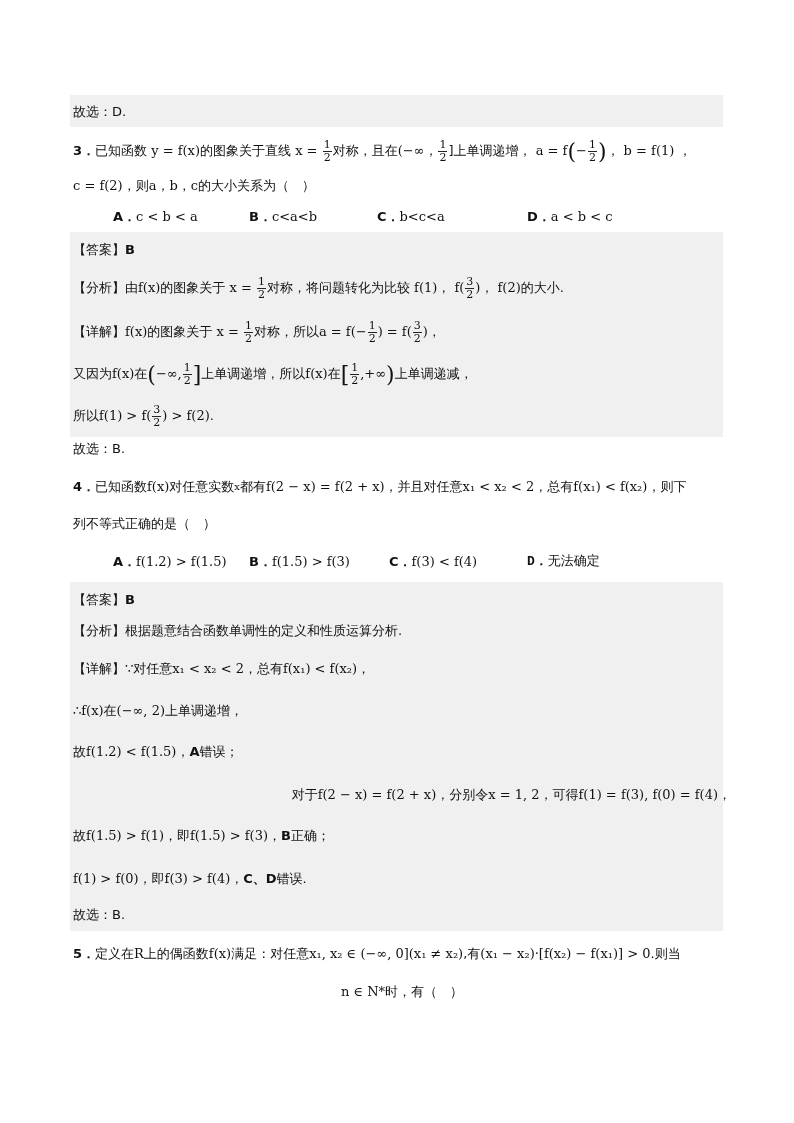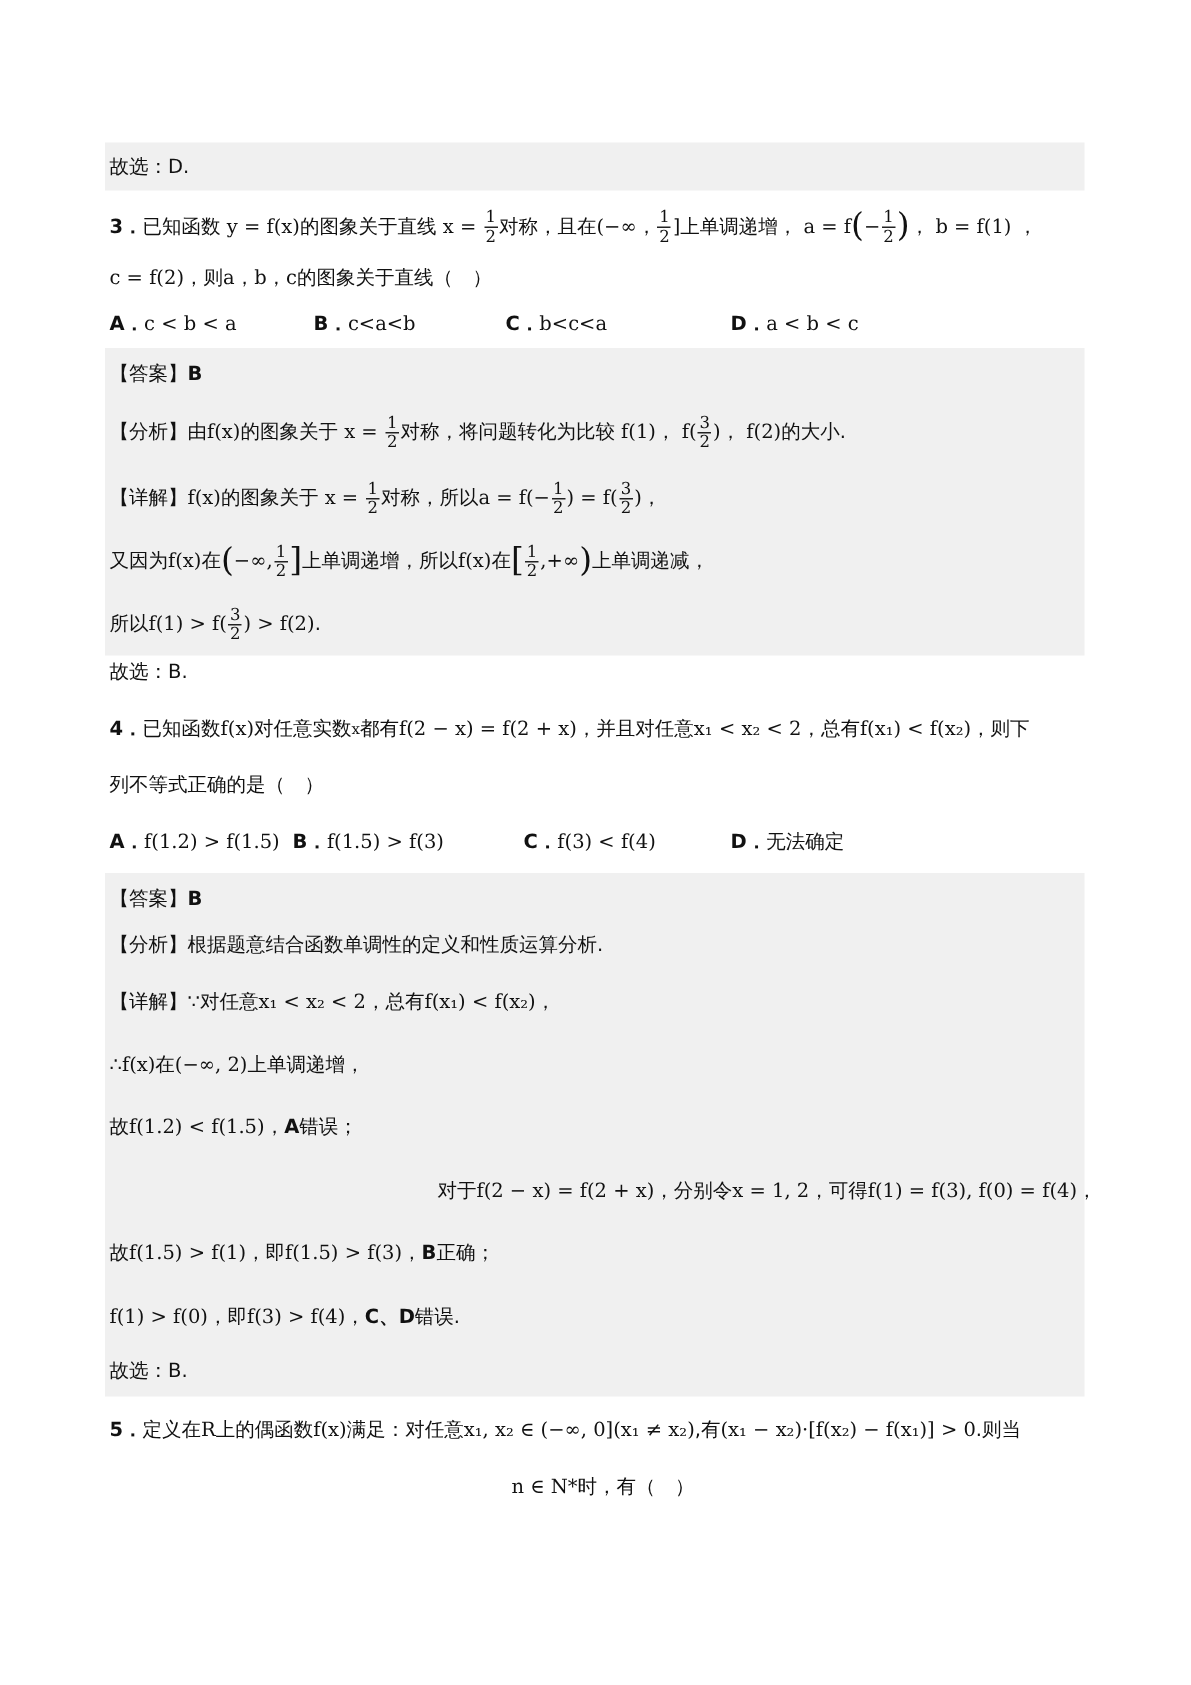--- a/index.html
+++ b/index.html
@@ -22,39 +22,39 @@
   .n { font-family: "DejaVu Serif", "Liberation Serif", serif; }
   .b { font-weight: bold; }
   .frac {
     display: inline-block; vertical-align: middle; text-align: center;
     font-family: "DejaVu Serif", "Liberation Serif", serif;
     font-size: 11px; line-height: 12px; margin: 0 1px;
   }
   .frac > span { display: block; }
   .frac > span.num { border-bottom: 1px solid #222; padding: 0 1px; }
   .big { font-size: 22px; font-family: "DejaVu Serif", "Liberation Serif", serif; vertical-align: middle; line-height: 18px; font-weight: lighter; }
-  .opt { display: inline-block; }
+  .opt { display: inline-block; margin-left: 40px; }
 </style>
 </head>
 <body>
 
 <div class="shade" style="top:95px;height:32px;"></div>
 <div class="line" style="top:103px;">
   <span>故选：D.</span>
 </div>
 
 <div class="line" style="top:139px;">
   <span class="b">3．</span><span>已知函数</span>
   <span class="m">y = f(x)</span><span>的图象关于直线</span>
   <span class="m">x =</span>
   <span class="frac"><span class="num">1</span><span>2</span></span><span>对称，且在</span><span class="n">(−∞，</span><span class="frac"><span class="num">1</span><span>2</span></span><span>]上单调递增，</span>
   <span class="m">a = f</span><span class="big">(</span><span class="n">−</span><span class="frac"><span class="num">1</span><span>2</span></span><span class="big">)</span><span class="m">，  b = f(1) ，</span>
 </div>
 <div class="line" style="top:177px;">
-  <span class="m">c = f(2)</span><span>，则</span><span class="m">a，b，c</span><span>的图象关于直线（　）</span>
+  <span class="m">c = f(2)</span><span>，则</span><span class="m">a，b，c</span><span>的大小关系为（　）</span>
 </div>
 <div class="line" style="top:208px;">
   <span class="opt" style="position:absolute;left:0;"><span class="b">A．</span><span class="m">c &lt; b &lt; a</span></span>
   <span class="opt" style="position:absolute;left:136px;"><span class="b">B．</span><span class="m">c&lt;a&lt;b</span></span>
   <span class="opt" style="position:absolute;left:264px;"><span class="b">C．</span><span class="m">b&lt;c&lt;a</span></span>
   <span class="opt" style="position:absolute;left:414px;"><span class="b">D．</span><span class="m">a &lt; b &lt; c</span></span>
 </div>
 
 <div class="shade" style="top:232px;height:205px;"></div>
 <div class="line" style="top:241px;">
@@ -84,23 +84,23 @@
 </div>
 
 <div class="line" style="top:478px;">
   <span class="b">4．</span><span>已知函数</span><span class="m">f(x)</span><span>对任意实数</span><span class="m" style="font-size:10px;vertical-align:top;">x</span><span>都有</span><span class="m">f(2 − x) = f(2 + x)</span><span>，并且对任意</span><span class="m">x₁ &lt; x₂ &lt; 2</span><span>，总有</span><span class="m">f(x₁) &lt; f(x₂)</span><span>，则下</span>
 </div>
 <div class="line" style="top:515px;">
   <span>列不等式正确的是（　）</span>
 </div>
 <div class="line" style="top:553px;">
   <span class="opt" style="position:absolute;left:0;"><span class="b">A．</span><span class="m">f(1.2) &gt; f(1.5)</span></span>
-  <span class="opt" style="position:absolute;left:122px;text-align:right;"><span class="b">B．</span><span class="m">f(1.5) &gt; f(3)</span></span>
+  <span class="opt" style="position:absolute;left:136px;text-align:right;"><span class="b">B．</span><span class="m">f(1.5) &gt; f(3)</span></span>
   <span class="opt" style="position:absolute;left:276px;"><span class="b">C．</span><span class="m">f(3) &lt; f(4)</span></span>
-  <span class="opt" style="position:absolute;left:414px;"><span class="b">D．</span><span>无法确定</span></span>
+  <span class="opt" style="position:absolute;left:414px;font-family:Liberation Mono, monospace;"><span class="b">D．</span><span>无法确定</span></span>
 </div>
 
 <div class="shade" style="top:582px;height:349px;"></div>
 <div class="line" style="top:591px;">
   <span>【答案】</span><span class="b">B</span>
 </div>
 <div class="line" style="top:622px;">
   <span>【分析】</span><span>根据题意结合函数单调性的定义和性质运算分析.</span>
 </div>
 <div class="line" style="top:660px;">

